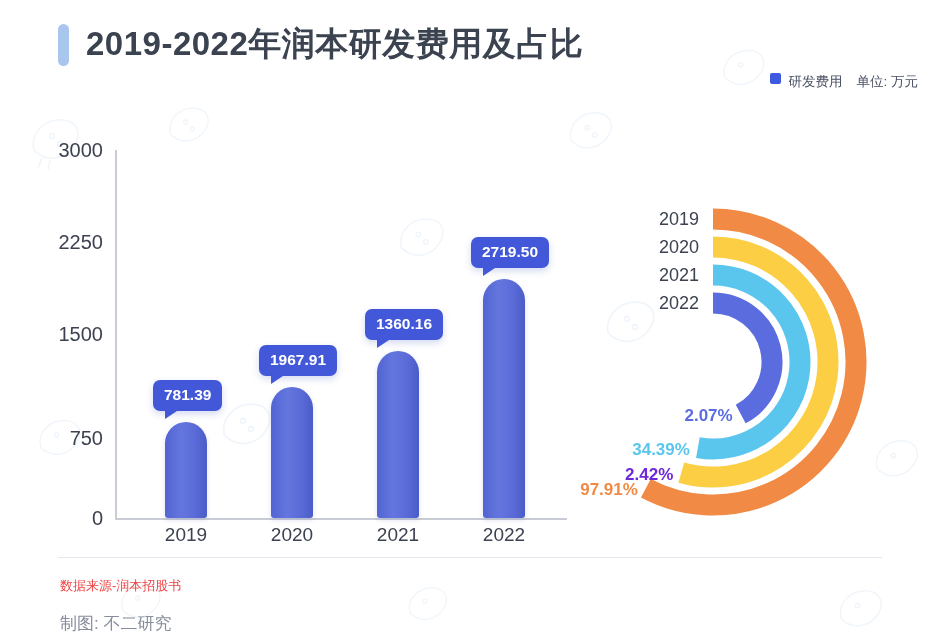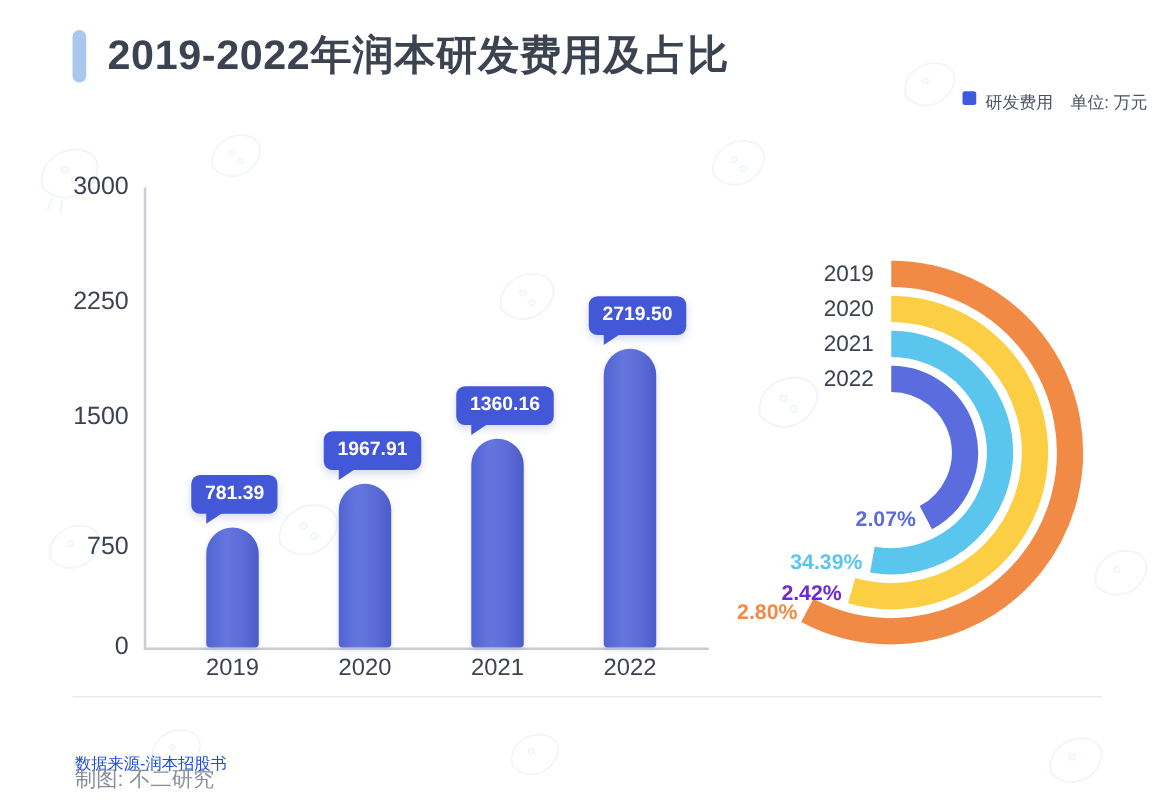--- a/index.html
+++ b/index.html
@@ -47,21 +47,21 @@
            border-top:10px solid #4358d8;}
 
   
   .radial{position:absolute;left:586px;top:178px;width:354px;height:372px;}
   .radial svg{position:absolute;left:0;top:0;}
   .ring-year{position:absolute;font-size:18px;color:#3c4250;text-align:right;transform:translateY(-50%);}
   .ring-pct{position:absolute;font-size:17px;font-weight:bold;text-align:right;transform:translateY(-50%);}
 
   
   .divider{position:absolute;left:58px;top:557px;width:824px;height:1px;background:#e3e6ec;}
-  .src1{position:absolute;left:60px;top:577px;font-size:13px;color:#1d4ed8;margin-top:25px;}
+  .src1{position:absolute;left:60px;top:577px;font-size:13px;color:#ef4444;}
   .src2{position:absolute;left:60px;top:612px;font-size:17px;color:#878d9c;}
 
   .brand{position:absolute;right:22px;top:570px;width:218px;height:68px;}
   .brand-row{display:flex;align-items:center;justify-content:center;height:32px;}
   .brand-name{font-size:21px;font-weight:bold;color:#5b93d6;letter-spacing:5px;margin-left:9px;}
   .brand-pill{margin-top:5px;background:#5b93d6;color:#fff;border-radius:13px;
               font-size:11.5px;padding:5px 16px;text-align:center;letter-spacing:1px;white-space:nowrap;}
 </style>
 </head>
 <body>
@@ -215,21 +215,21 @@
 
   <div class="radial">
     <svg id="radial-svg" width="354" height="372" viewBox="0 0 354 372">
         <path d="M 127.00000000000001 41 A 143 143 0 1 1 59.86556652161765 310.2615057788266" stroke="#f08a45" stroke-width="21" fill="none" stroke-linecap="butt"></path>
         <path d="M 127 69 A 115 115 0 1 1 95.3017040810451 294.54509503290666" stroke="#fbce43" stroke-width="21" fill="none" stroke-linecap="butt"></path>
         <path d="M 127 97 A 87 87 0 1 1 111.89260854297706 269.6782745120621" stroke="#5bc6ed" stroke-width="21" fill="none" stroke-linecap="butt"></path>
         <path d="M 127 125 A 59 59 0 0 1 154.69882220436756 236.09390797867667" stroke="#5b6cdf" stroke-width="21" fill="none" stroke-linecap="butt"></path>
       </svg>
     <div id="ring-labels">
         <div class="ring-year" style="left: 9px; width: 104px; top: 41px;">2019</div>
-        <div class="ring-pct" style="color: rgb(240, 138, 69); left: -36.1344px; width: 88px; top: 312.262px;">2.80%</div>
+        <div class="ring-pct" style="color: rgb(240, 138, 69); left: -36.1344px; width: 88px; top: 312.262px;">97.91%</div>
         <div class="ring-year" style="left: 9px; width: 104px; top: 69px;">2020</div>
         <div class="ring-pct" style="color: #6d28d9; left: -0.698296px; width: 88px; top: 296.545px;">2.42%</div>
         <div class="ring-year" style="left: 9px; width: 104px; top: 97px;">2021</div>
         <div class="ring-pct" style="color: rgb(91, 198, 237); left: 15.8926px; width: 88px; top: 271.678px;">34.39%</div>
         <div class="ring-year" style="left: 9px; width: 104px; top: 125px;">2022</div>
         <div class="ring-pct" style="color: rgb(91, 108, 223); left: 58.6988px; width: 88px; top: 238.094px;">2.07%</div>
       </div>
   </div>
 
   <div class="divider"></div>

